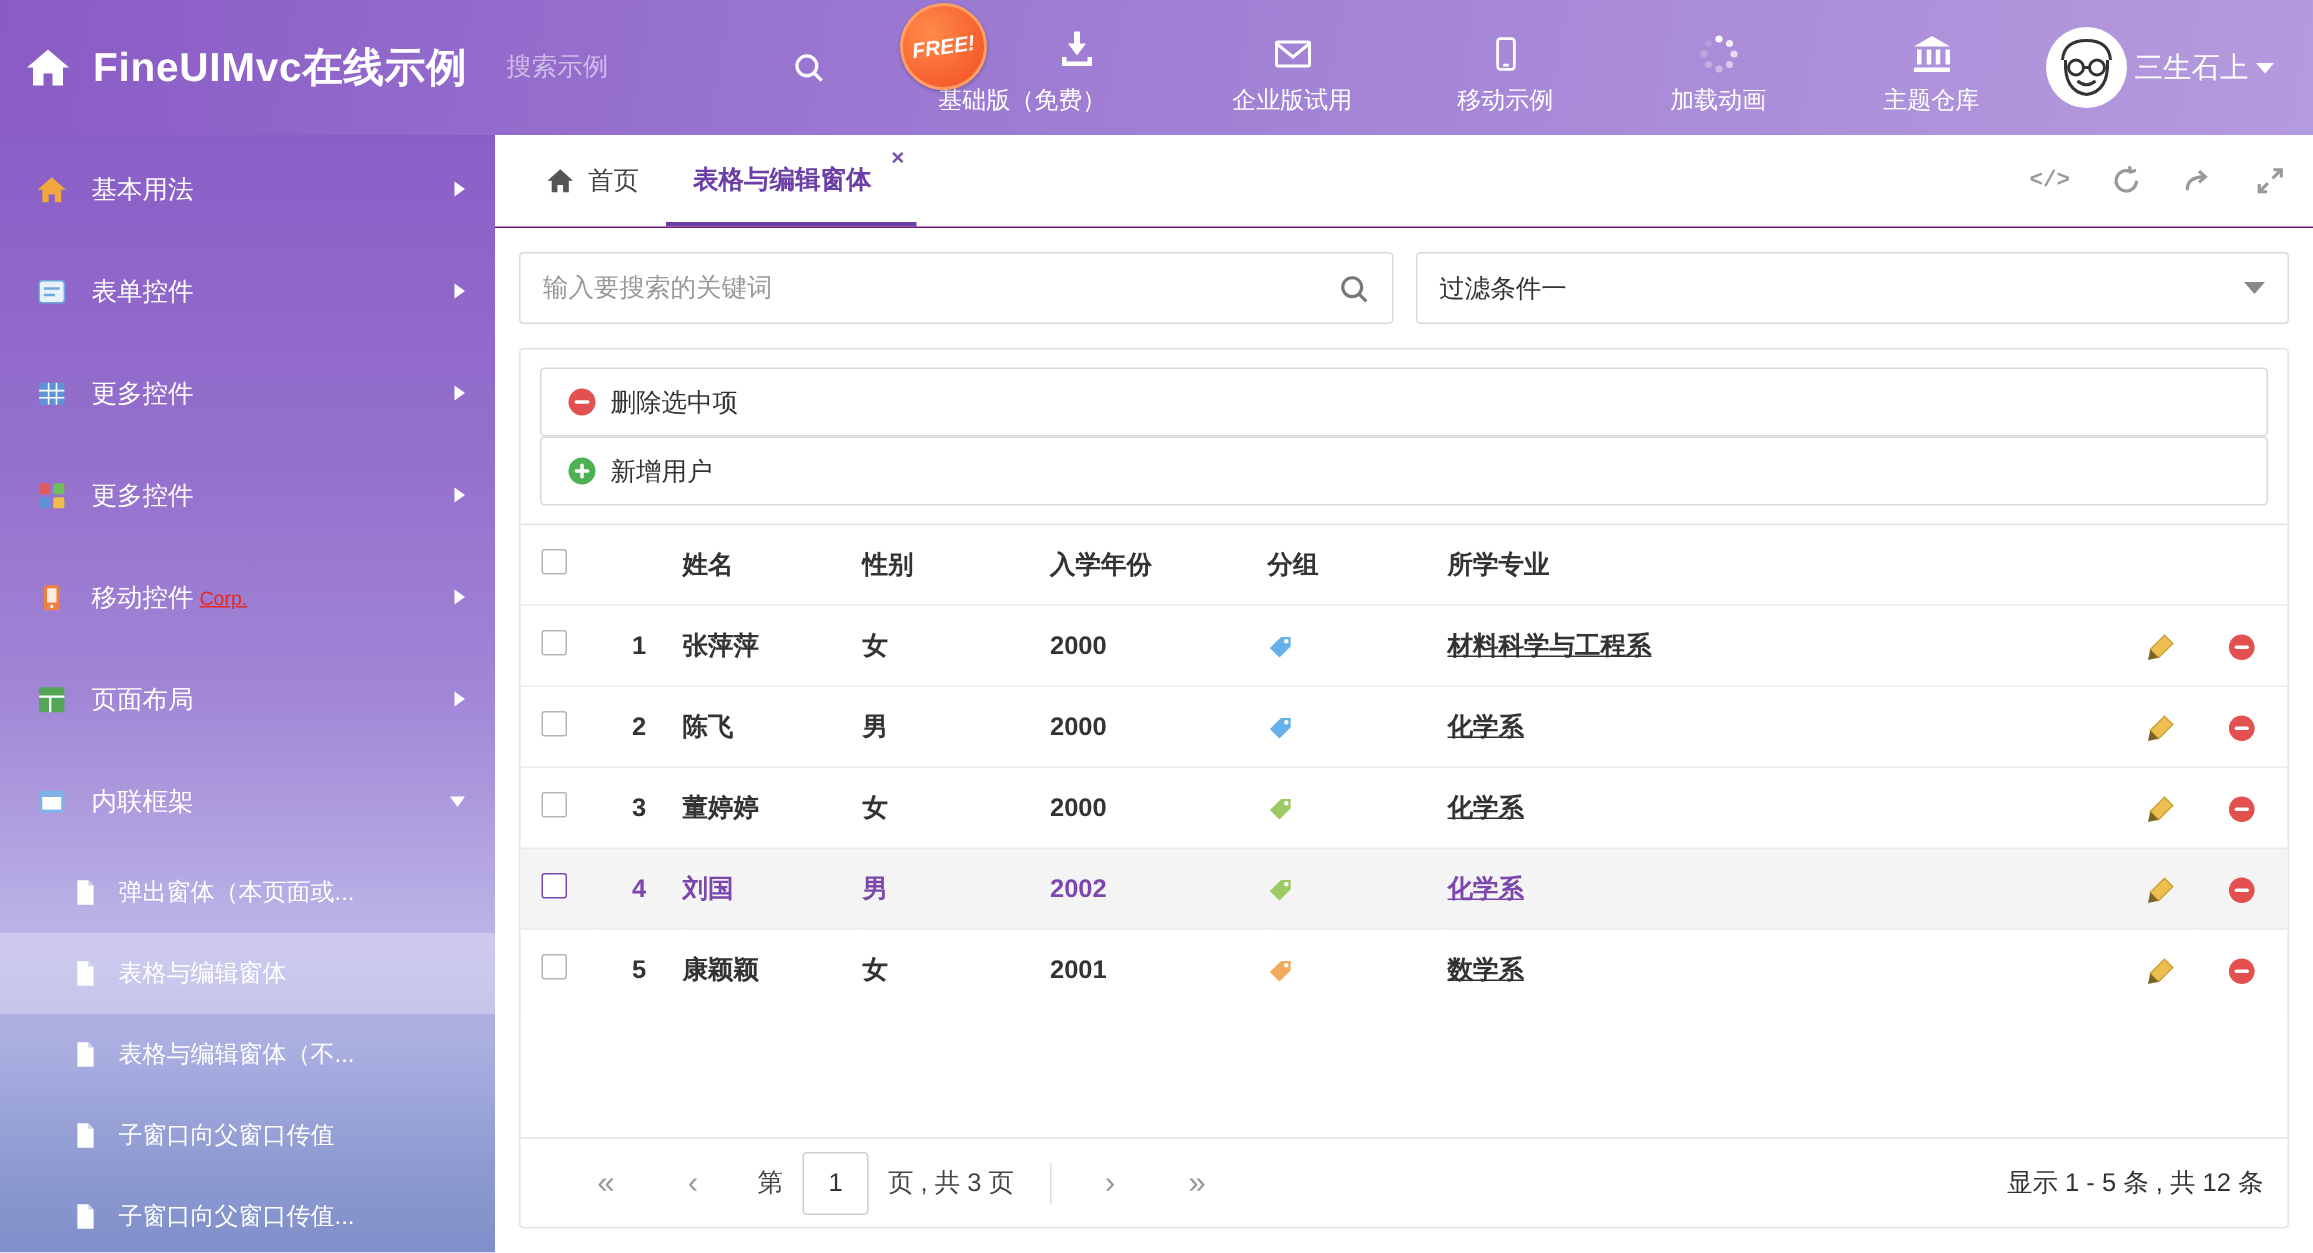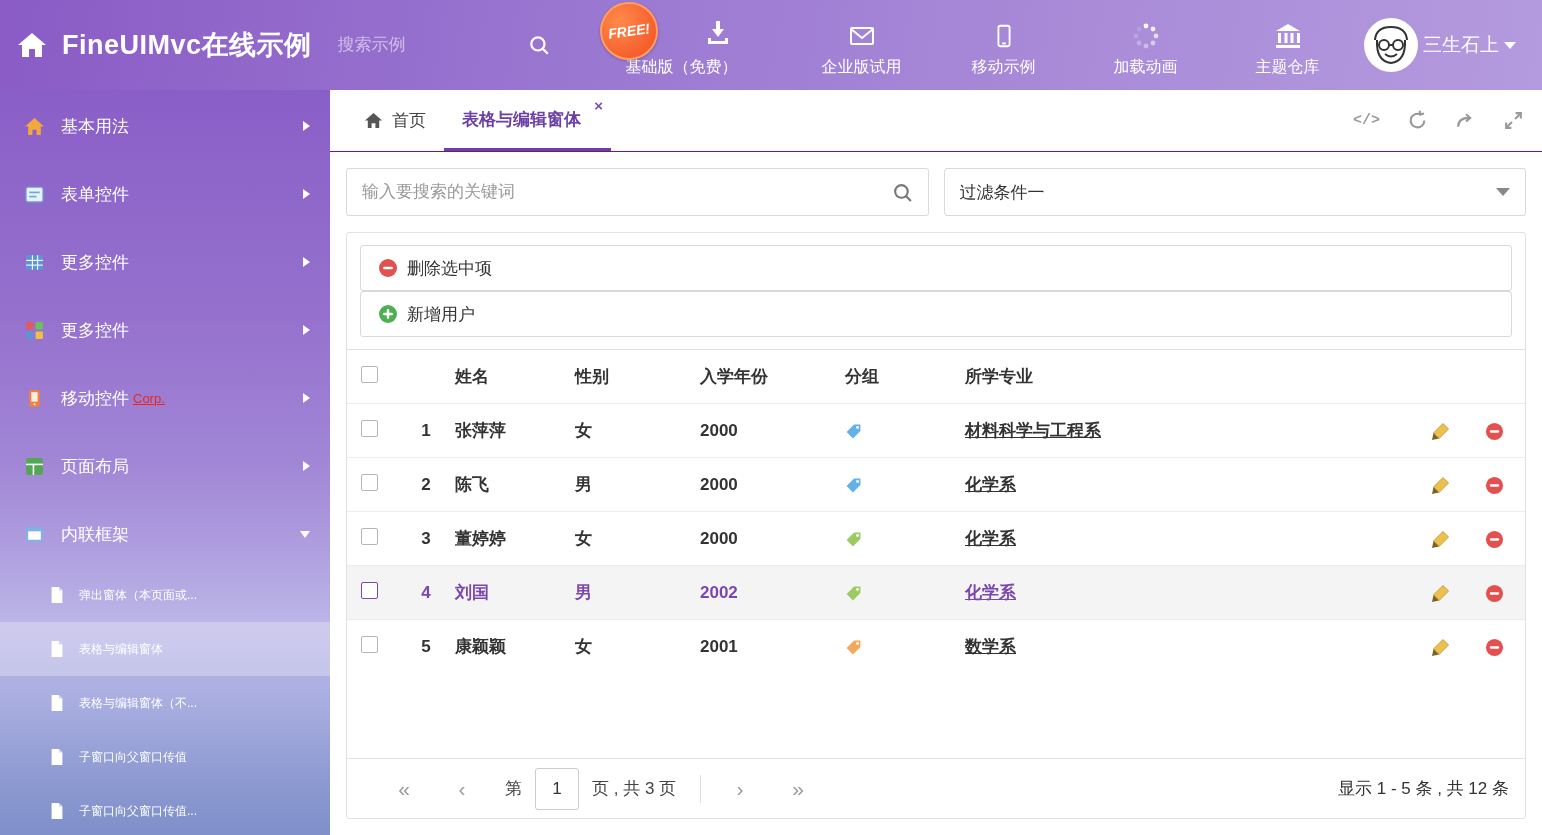--- a/index.html
+++ b/index.html
@@ -34,21 +34,21 @@
 
   
   .sidebar { width:330px; flex-shrink:0; overflow:hidden; color:#fff; padding-top:2px;
     background:linear-gradient(180deg,#8a5ec7 0%,#9571cd 30%,#a186d6 50%,#af9fdf 62%,#bcb6e8 72%,#a9aee0 82%,#8e9bd2 92%,#7f8fc9 100%); }
   .snav-item { height:68px; display:flex; align-items:center; padding:0 20px 0 22px; font-size:17px; cursor:pointer; }
   .snav-icon { width:24px; height:24px; margin-right:15px; display:flex; align-items:center; justify-content:center; flex-shrink:0; }
   .snav-label { flex:1; white-space:nowrap; }
   .corp { color:#e8281e; font-size:13px; margin-left:4px; margin-right:auto;text-decoration:underline; }
   .tri-right { width:0; height:0; border-top:5px solid transparent; border-bottom:5px solid transparent; border-left:7px solid #fff; }
   .tri-down { width:0; height:0; border-left:5px solid transparent; border-right:5px solid transparent; border-top:7px solid #fff; }
-  .snav-sub { height:54px; display:flex; align-items:center; padding-left:48px; font-size:12px; gap:13px; cursor:pointer; white-space:nowrap; }
+  .snav-sub { height:54px; display:flex; align-items:center; padding-left:48px; font-size:16px; gap:13px; cursor:pointer; white-space:nowrap; }
   .snav-sub.active { background:rgba(255,255,255,.28); }
   .sub-icon { width:18px; height:18px; display:flex; flex-shrink:0; }
 
   
   .main { flex:1; min-width:0; display:flex; flex-direction:column; background:#fff; }
   .tabbar { height:62px; flex-shrink:0; border-bottom:1px solid #701a75; display:flex; align-items:stretch; padding:0 18px 0 16px; }
   .tab { display:flex; align-items:center; gap:9px; padding:0 18px; font-size:17px; color:#444; cursor:pointer; }
   .tab.active { color:#6b3fa5; font-weight:bold; border-bottom:3px solid #6b3fa5; position:relative; padding-right:30px; }
   .tab-close { position:absolute; top:8px; right:8px; color:#7a4fb0; font-size:15px; font-weight:bold; line-height:1; cursor:pointer; }
   .tab-tools { margin-left:auto; display:flex; align-items:center; gap:27px; color:#999; }

